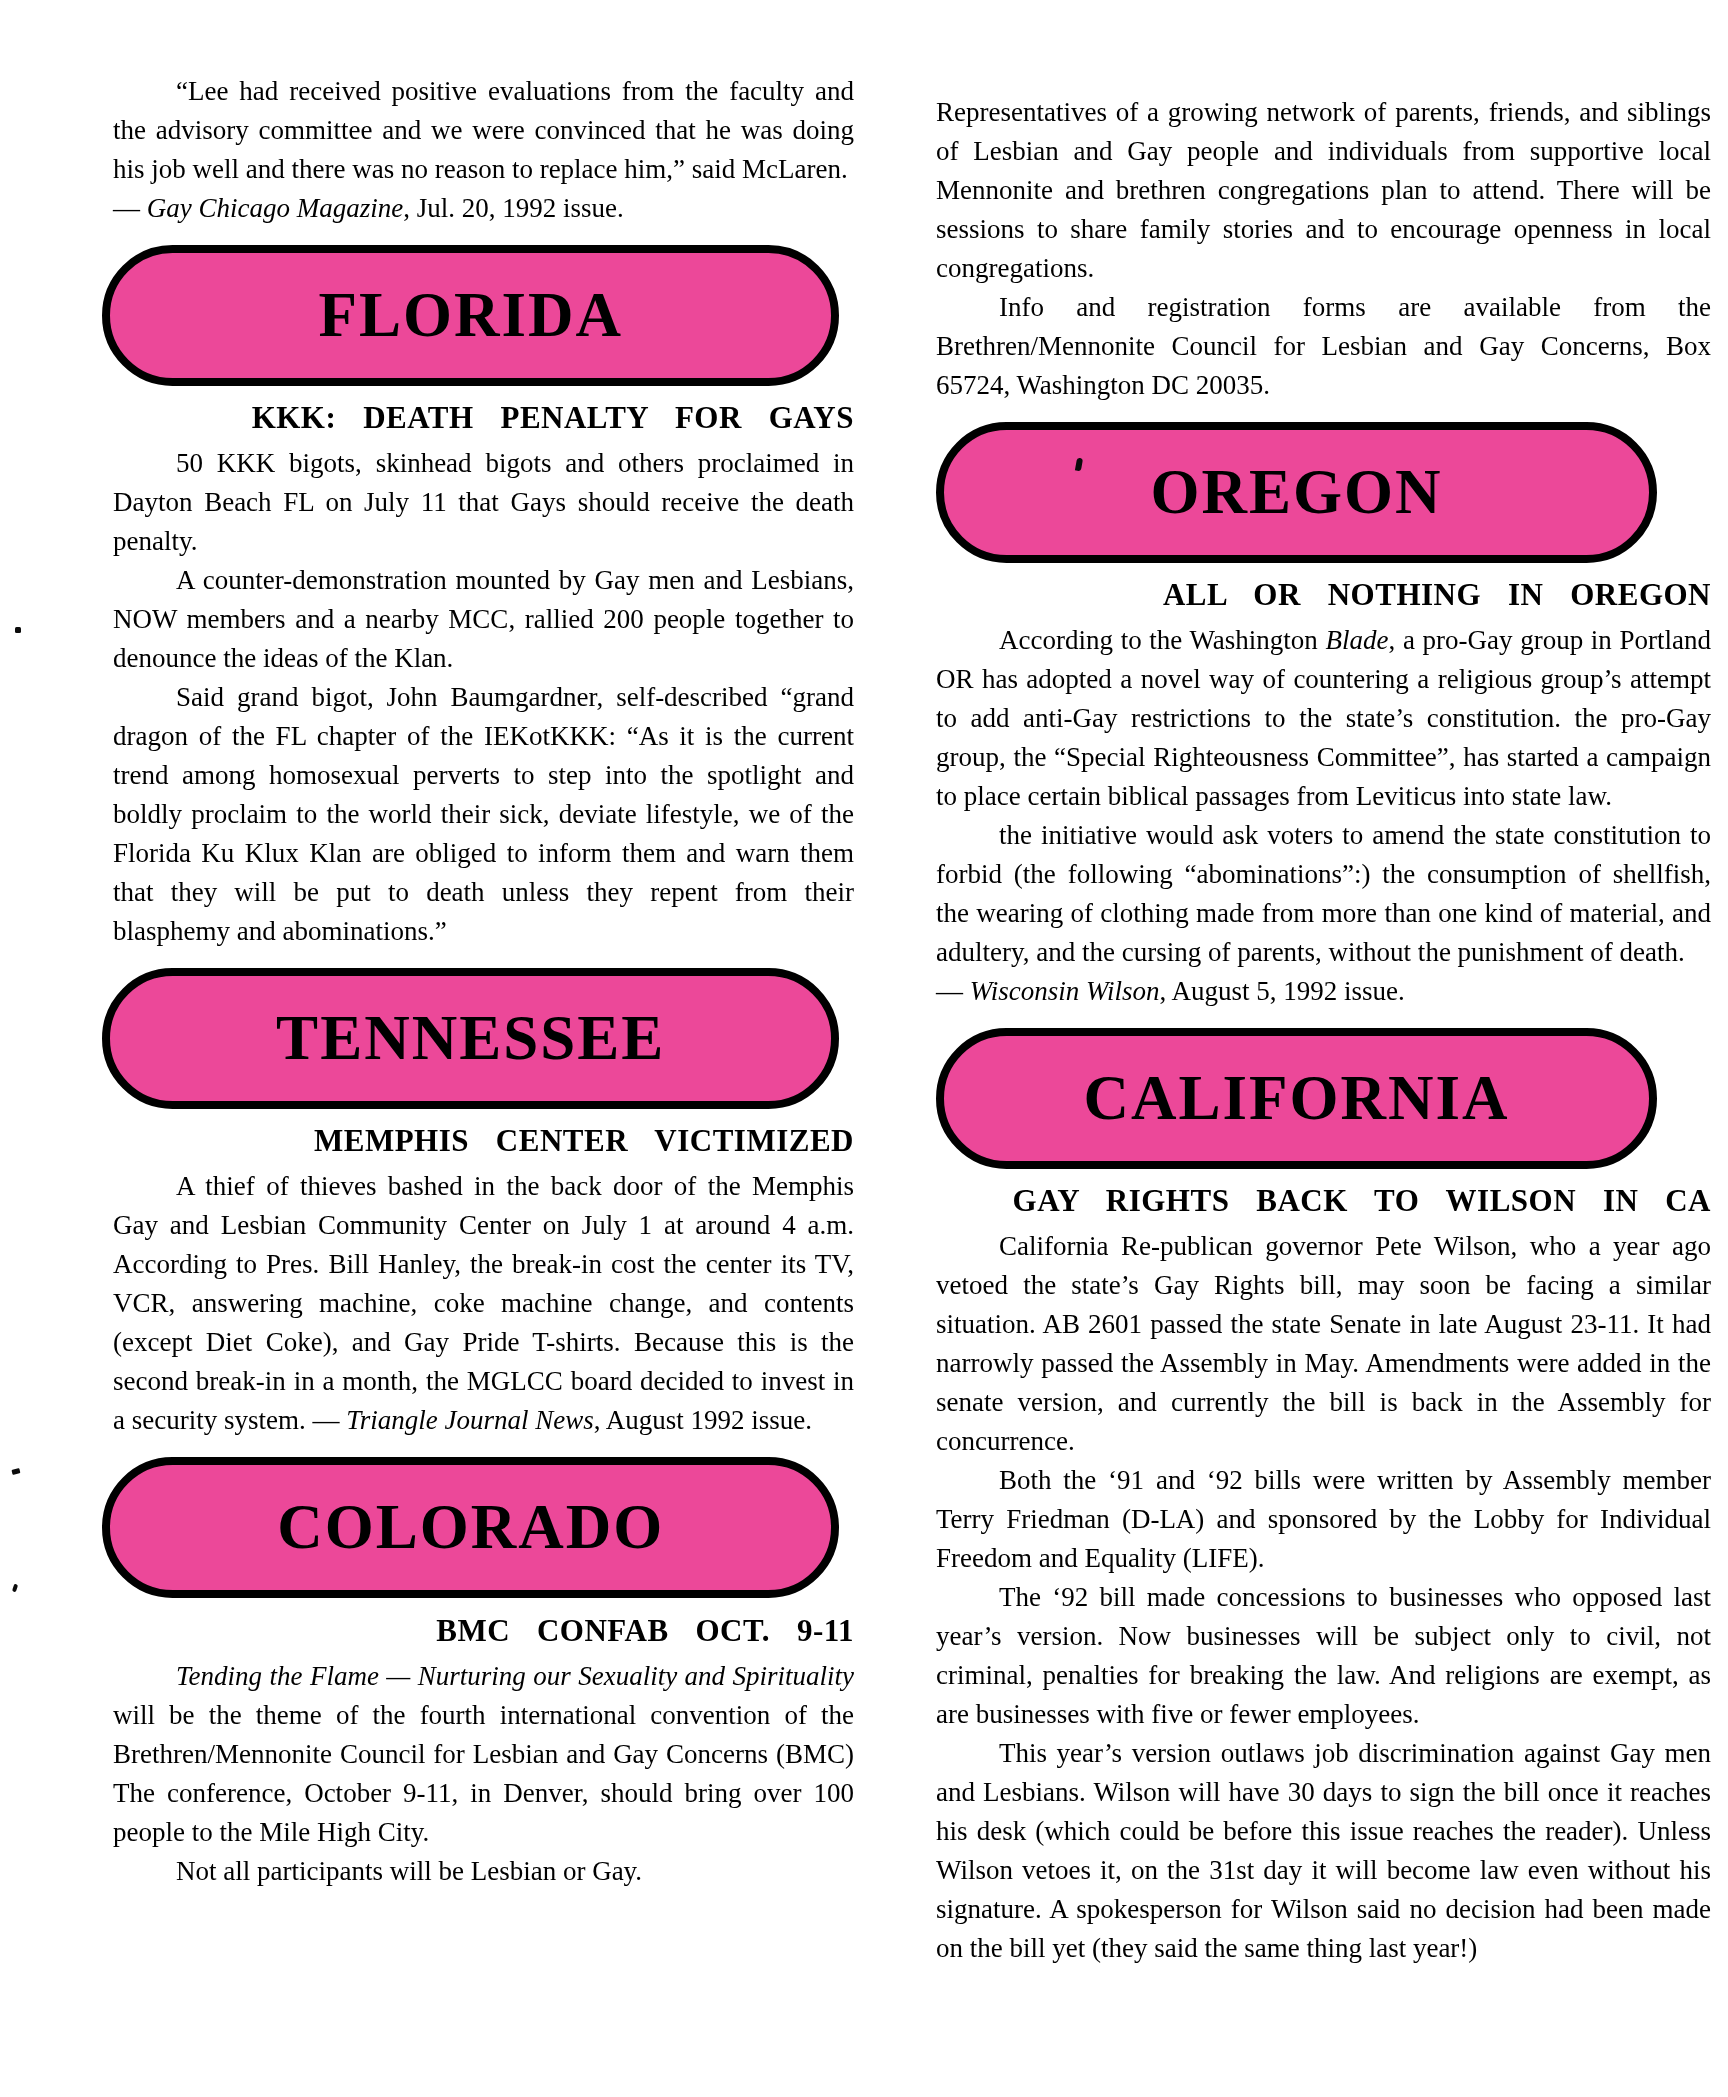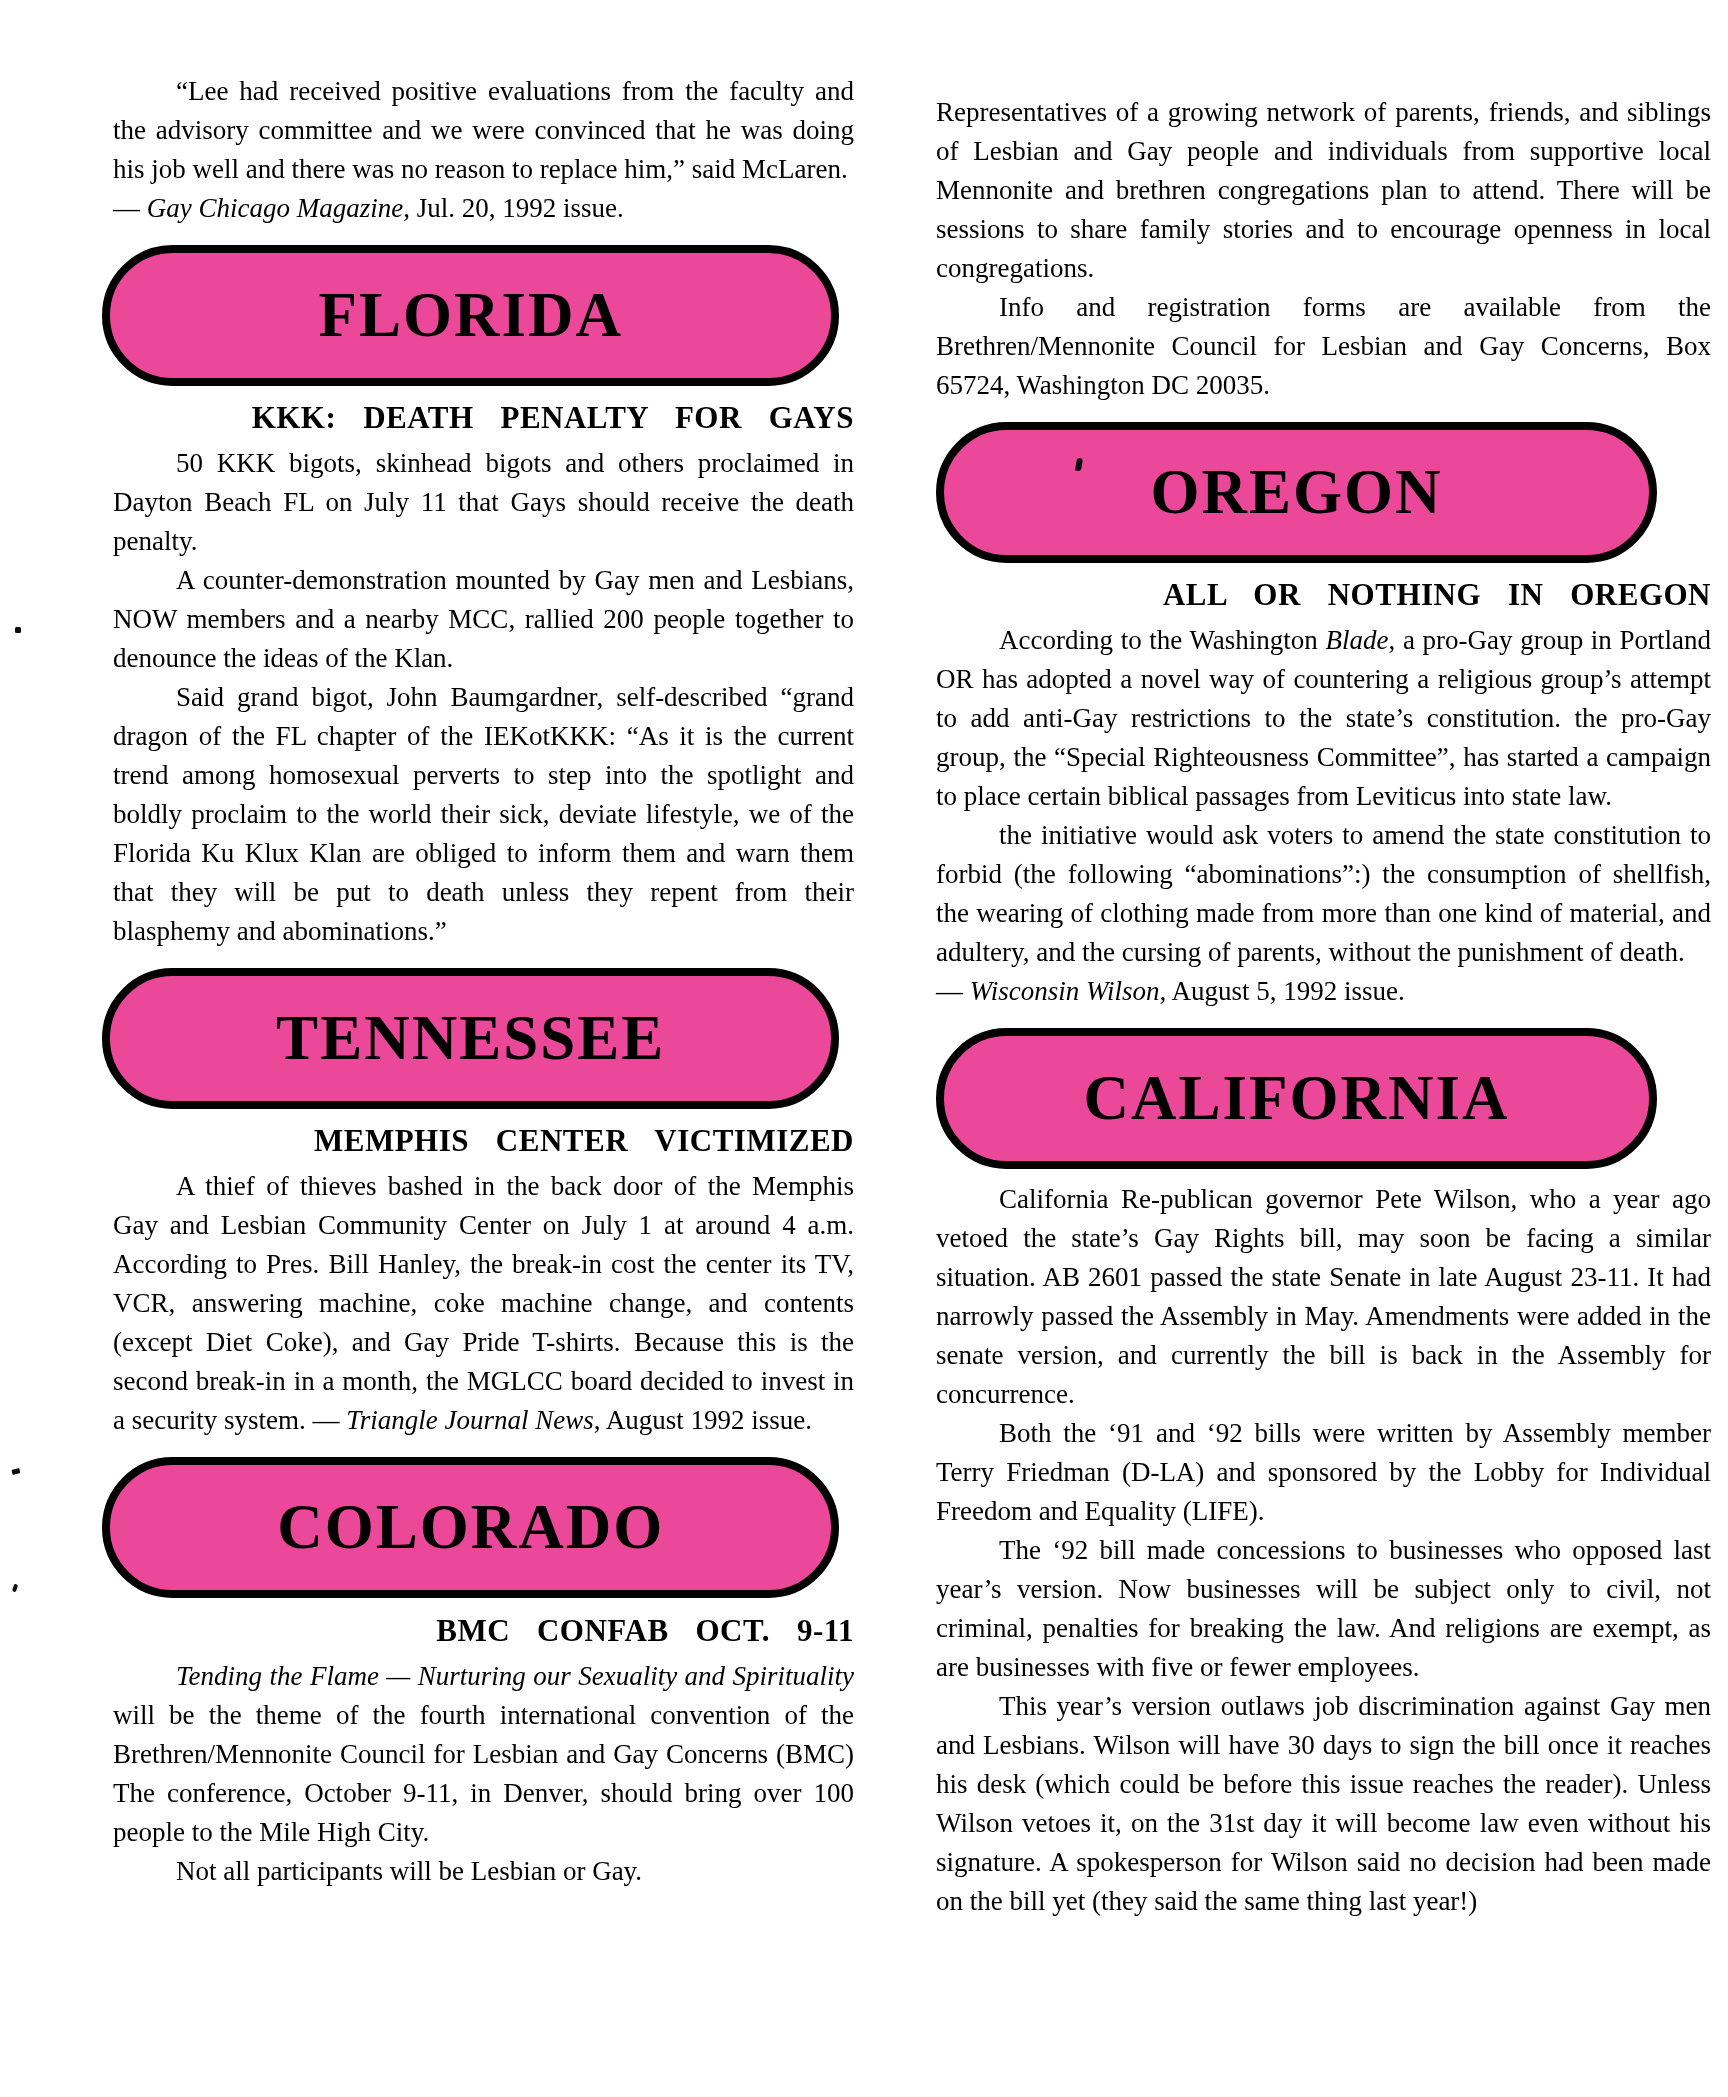--- a/index.html
+++ b/index.html
@@ -112,20 +112,21 @@
       <span class="banner-label">OREGON</span>
     </div>
     <h2 class="headline">ALL OR NOTHING IN OREGON</h2>
     <p class="body ind"><span>According to the Washington </span><span class="it">Blade</span><span>, a pro-Gay group in Portland OR has adopted a novel way of countering a religious group’s attempt to add anti-Gay restrictions to the state’s constitution. the pro-Gay group, the “Special Righteousness Committee”,  has started a campaign to place certain biblical passages from Leviticus into state law.</span></p>
     <p class="body ind"><span>the initiative would ask voters to amend the state constitution to forbid (the following “abominations”:) the consumption of shellfish, the wearing of clothing made from more than one kind of material, and adultery, and the cursing of parents, without the punishment of death.</span></p>
     <p class="body"><span>— </span><span class="it">Wisconsin Wilson</span><span>,  August 5, 1992 issue.</span></p>
 
     <div class="banner">
       <span class="banner-label">CALIFORNIA</span>
     </div>
+    <h2 class="headline">GAY RIGHTS BACK TO WILSON IN CA</h2>
     <p class="body ind"><span>California Re-publican governor Pete Wilson, who a year ago vetoed the state’s Gay Rights bill, may soon be facing a similar situation. AB 2601 passed the state Senate in late August 23-11. It had narrowly passed the Assembly in May. Amendments were added in the senate version, and currently the bill is back in the Assembly for concurrence.</span></p>
     <p class="body ind"><span>Both the ‘91 and ‘92 bills were written by Assembly member Terry Friedman (D-LA) and sponsored by the Lobby for Individual Freedom and Equality (LIFE).</span></p>
     <p class="body ind"><span>The ‘92 bill made concessions to businesses who opposed last year’s version. Now businesses will be subject only to civil, not criminal, penalties for breaking the law. And religions are exempt, as are businesses with five or fewer employees.</span></p>
     <p class="body ind"><span>This year’s version outlaws job discrimination against Gay men and Lesbians. Wilson will have 30 days to sign the bill once it reaches his desk (which could be before this issue reaches the reader). Unless Wilson vetoes it, on the 31st day it will become law even without his signature. A spokesperson for Wilson said no decision had been made on the bill yet (they said the same thing last year!)</span></p>
   </div>
 
   <span class="mark m1"></span>
   <span class="mark m2"></span>
   <span class="mark m3"></span>
   <span class="mark m4"></span>

